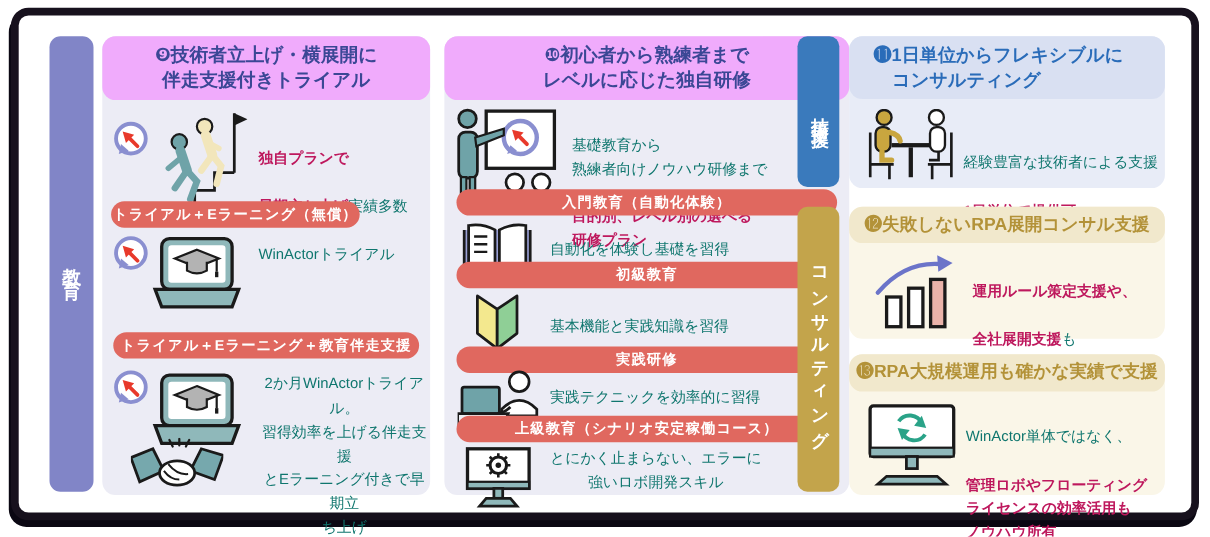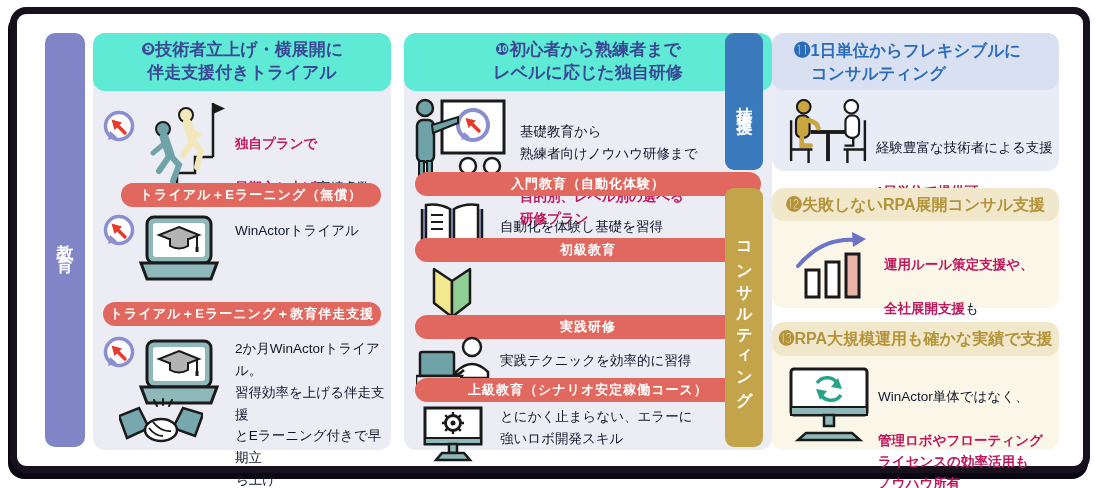--- a/index.html
+++ b/index.html
@@ -22,31 +22,31 @@
   .panel-purple{background:#ececf5;}
   .panel-blue{background:#e8ecf7;}
   .panel-cream{background:#faf6e8;}
   #panel9{left:93px;top:33px;width:298px;height:417px;}
   #panel10{left:404px;top:33px;width:368px;height:417px;}
   #panel11{left:772px;top:33px;width:287px;height:138px;}
   #panel12{left:772px;top:188px;width:287px;height:120px;}
   #panel13{left:772px;top:322px;width:287px;height:128px;}
   .hdr{position:absolute;left:0;top:0;right:0;border-radius:12px;display:flex;flex-direction:column;
        align-items:center;justify-content:center;font-weight:700;line-height:1.35;}
-  .hdr-purple{height:58px;background:#5eead4;color:#3b4795;font-size:17px;}
+  .hdr-purple{height:58px;background:#f0abfc;color:#3b4795;font-size:17px;}
   .hdr-blue{height:57px;background:#d9e0f2;color:#2a6cb9;font-size:16.5px;align-items:flex-start;padding-left:22px;box-sizing:border-box;}
   .hdr-blue .l2{padding-left:17px;}
   .hdr-cream{background:#f1e8cc;color:#b39238;font-size:16px;flex-direction:row;}
   #hdr12{height:33px;}
   #hdr13{height:34px;}
   .pill{position:absolute;height:24px;border-radius:13px;background:#e0685f;color:#fff;font-weight:700;
         font-size:13px;letter-spacing:1px;display:flex;align-items:center;justify-content:center;}
   .txt{position:absolute;font-size:13.5px;line-height:1.62;white-space:pre-line;}
   .red{color:#be185d;font-weight:700;}
-  .blk{color:#0f172a;font-weight:400;}
+  .blk{color:#0f766e;font-weight:400;text-align:center;}
   .abs{position:absolute;}
   svg{display:block;}
 </style>
 </head>
 <body>
 
 <div class="canvas">
   <div class="frame"></div>
 
   <div class="vbar" id="edu-bar">
@@ -81,21 +81,21 @@
         <path d="M54 46 L44 60 M54 46 L62 56 L58 72" stroke="#f2e6bb" stroke-width="6" fill="none" stroke-linecap="round"></path>
         <path d="M49 34 L60 40" stroke="#f2e6bb" stroke-width="5" stroke-linecap="round"></path>
       </svg>
     </div>
     <div class="txt" style="left:142px;top:78px;">
       <span class="red">独自プランで</span><br>
       <span class="red">早期立ち上げ</span><span class="blk">実績多数</span><br>
       <span class="blk">WinActorトライアル</span>
     </div>
 
-    <div class="pill" style="left:28px;top:150px;width:260px;">トライアル＋Eラーニング（無償）</div>
+    <div class="pill" style="left:8px;top:150px;width:226px;">トライアル＋Eラーニング（無償）</div>
 
     <div class="abs" style="left:8px;top:180px;">
       <svg width="36" height="36" viewBox="0 0 36 36">
         <circle cx="18" cy="17" r="13.5" fill="#fff" stroke="#8a8fd0" stroke-width="3.5"></circle>
         <path d="M7 31 L9 22 L16 28 Z" fill="#8a8fd0"></path>
         <line x1="24" y1="24" x2="15" y2="15" stroke="#e8392b" stroke-width="3.4" stroke-linecap="round"></line>
         <polygon points="10.5,10.5 21,13.5 13.5,21" fill="#e8392b"></polygon>
       </svg>
     </div>
     <div class="abs" style="left:44px;top:182px;">
@@ -188,20 +188,21 @@
     </div>
     <div class="txt blk" style="left:96px;top:183px;">自動化を体験し基礎を習得</div>
 
     <div class="pill" style="left:11px;top:205px;right:11px;">初級教育</div>
     <div class="abs" style="left:26px;top:233px;">
       <svg width="44" height="54" viewBox="0 0 44 54">
         <path d="M4 3 L22 15 V51 L4 37 Z" fill="#f3e88e" stroke="#1a1a1a" stroke-width="2.5" stroke-linejoin="round"></path>
         <path d="M40 3 L22 15 V51 L40 37 Z" fill="#8fcf96" stroke="#1a1a1a" stroke-width="2.5" stroke-linejoin="round"></path>
       </svg>
     </div>
+    <div class="txt blk" style="left:96px;top:253px;">基本機能と実践知識を習得</div>
 
     <div class="pill" style="left:11px;top:282px;right:11px;">実践研修</div>
     <div class="abs" style="left:12px;top:303px;">
       <svg width="82" height="52" viewBox="0 0 82 52">
         <circle cx="56" cy="11" r="9" fill="#fff" stroke="#1a1a1a" stroke-width="2.5"></circle>
         <path d="M40 36 Q56 20 72 36 L72 42 L40 42 Z" fill="#fff" stroke="#1a1a1a" stroke-width="2.5"></path>
         <path d="M48 34 q-6 6 -14 6" stroke="#1a1a1a" stroke-width="2.5" fill="none"></path>
         <rect x="4" y="16" width="34" height="24" rx="2" fill="#6fa3a8" stroke="#1a1a1a" stroke-width="2.5"></rect>
         <polygon points="0,40 46,40 42,50 0,50" fill="#eef0f5" stroke="#1a1a1a" stroke-width="2.5"></polygon>
       </svg>

